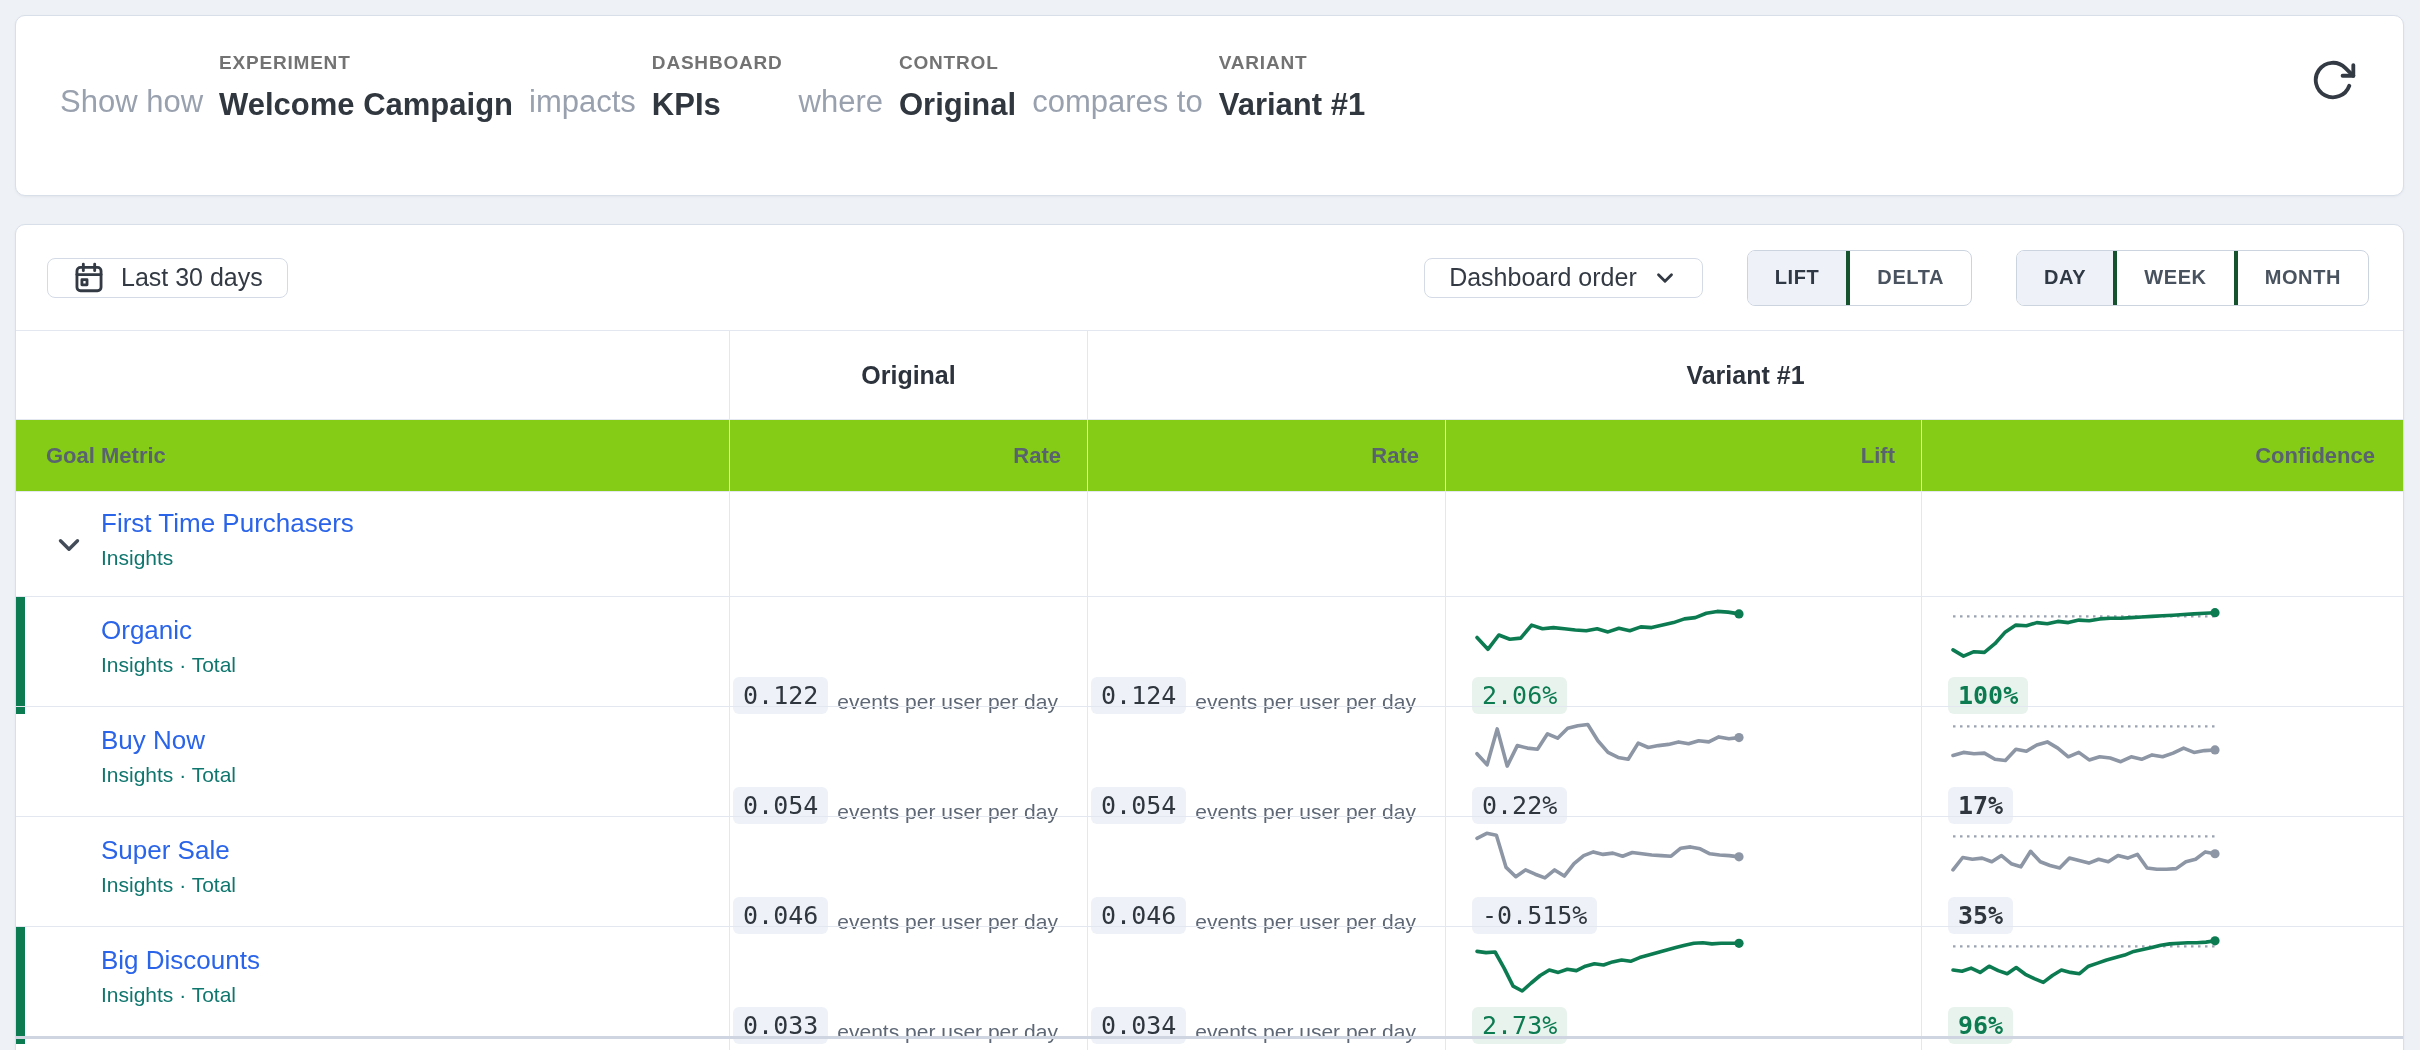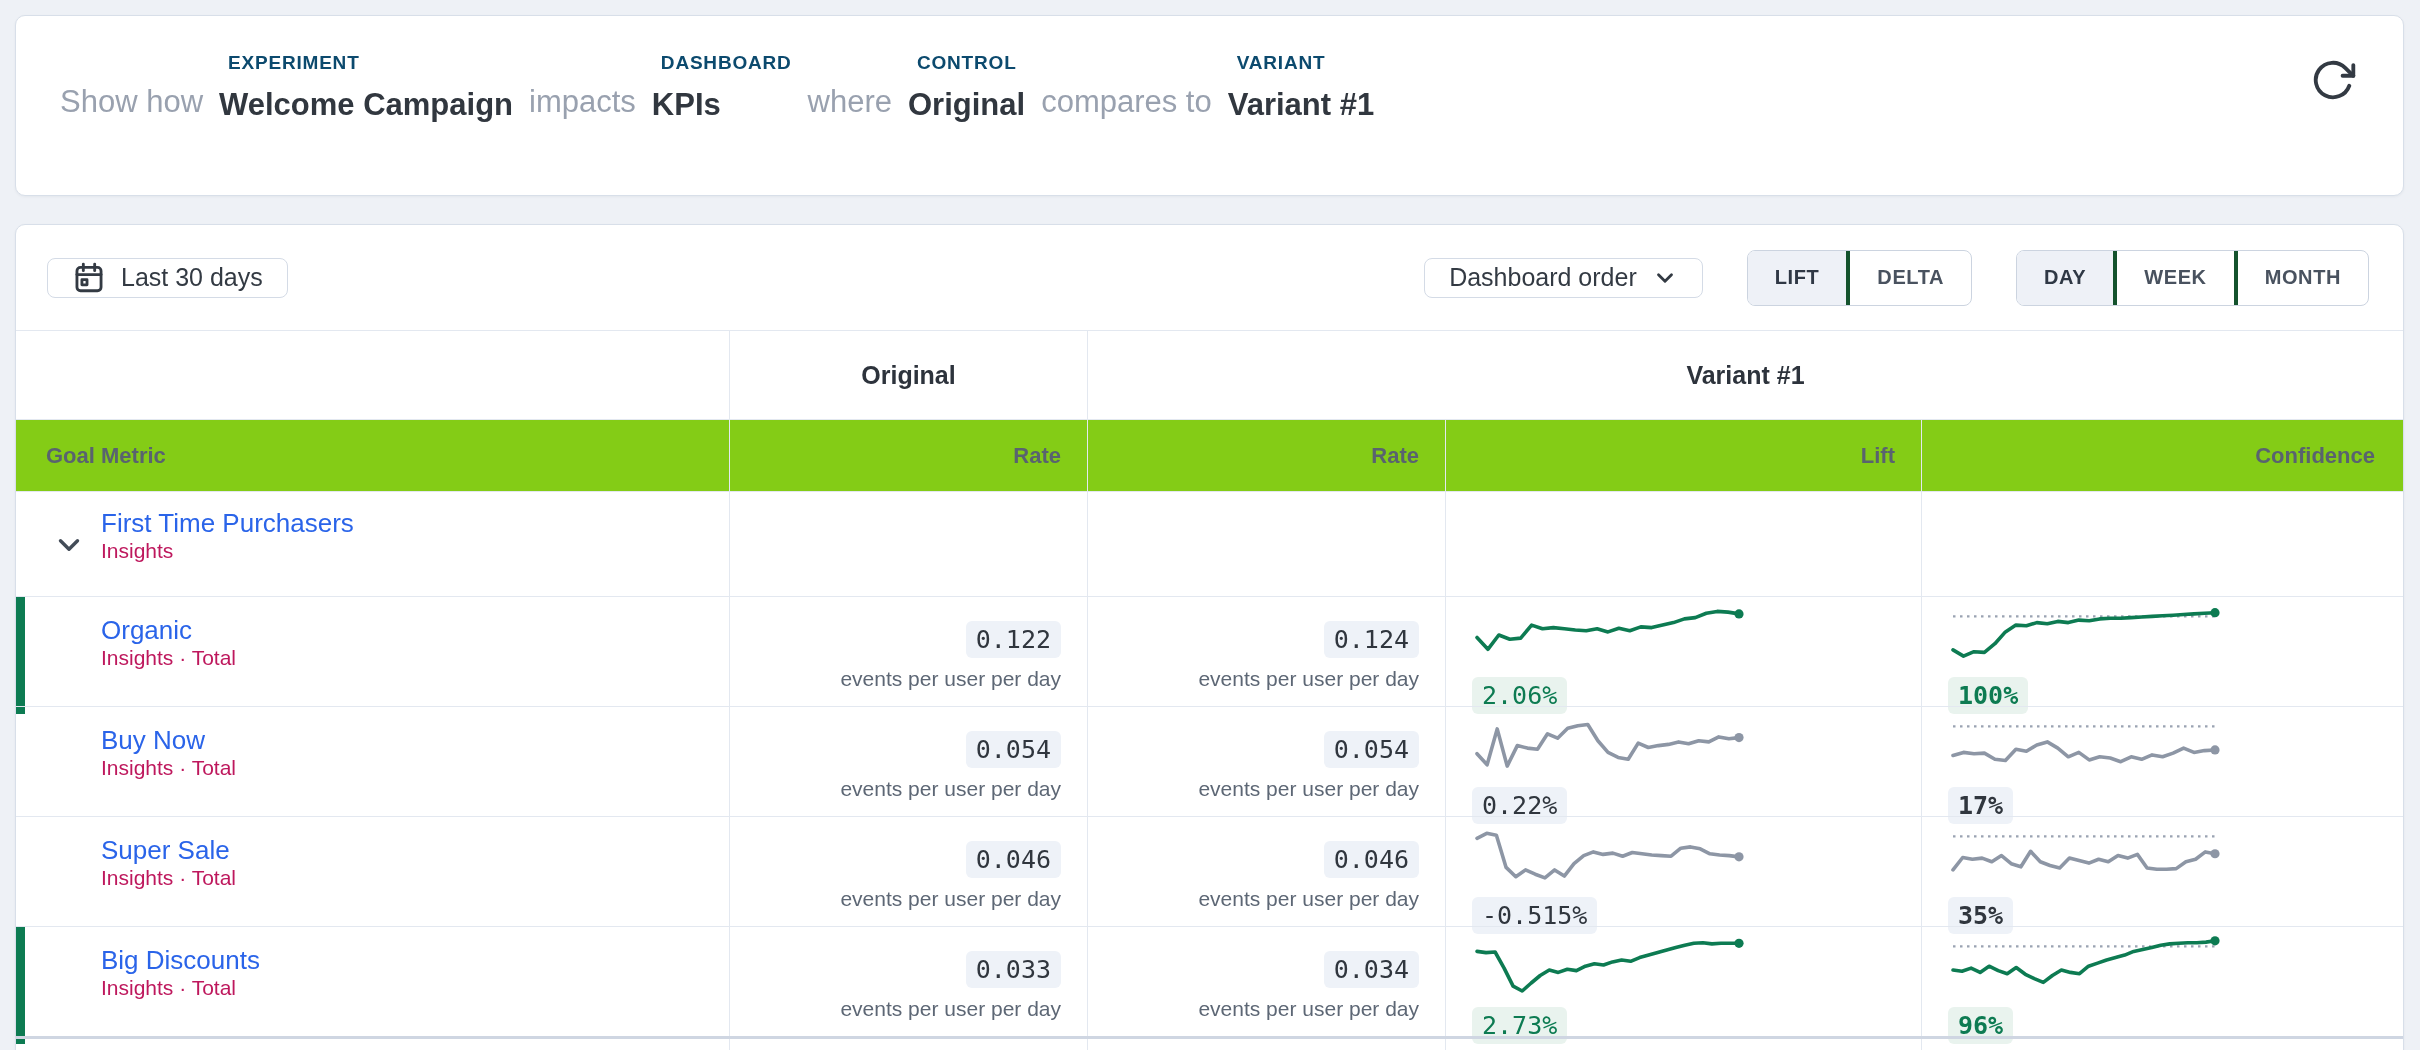--- a/index.html
+++ b/index.html
@@ -16,21 +16,21 @@
     box-shadow:0 1px 3px rgba(25,39,65,.05);
     overflow:hidden;
   }
   #headerCard { left:15px; top:15px; width:2389px; height:181px; }
   #mainCard   { left:15px; top:224px; width:2389px; height:862px; }
 
   
   .sentence { position:absolute; left:44px; top:36px; display:flex; align-items:flex-end; gap:16px; }
   .s-gray  { font-size:31px; color:#99a1af; padding-bottom:3px; white-space:nowrap; }
   .s-group { display:flex; flex-direction:column; align-items:flex-start; }
-  .s-label { font-size:19px; font-weight:700; letter-spacing:.8px; color:#0c4a6e; margin-bottom:13px; white-space:nowrap;margin-left:9px; }
+  .s-label { font-size:19px; font-weight:700; letter-spacing:.8px; color:#737373; margin-bottom:13px; white-space:nowrap; }
   .s-value { font-size:31px; font-weight:700; color:#31373f; white-space:nowrap; cursor:pointer; }
   .icon-btn { position:absolute; right:44px; top:38px; width:52px; height:52px;
     display:flex; align-items:center; justify-content:center; cursor:pointer; border-radius:8px; }
 
   
   .toolbar { position:absolute; left:0; top:0; width:100%; height:105px;
     display:flex; align-items:center; padding:0 34px 0 31px; }
   .btn { display:flex; align-items:center; gap:15px; height:40px; padding:0 24px;
     background:#fff; border:1px solid #d4dbe6; border-radius:8px;
     font-size:25px; font-weight:500; color:#333a43; cursor:pointer; white-space:nowrap; }
@@ -59,26 +59,26 @@
   .grow  { height:105px; }
   .mrow  { height:110px; }
   .partial { height:60px; border-top:3px solid #cfd6e2; }
 
   .expander { position:absolute; left:34px; top:34px; width:38px; height:38px;
     display:flex; align-items:center; justify-content:center; cursor:pointer; }
   .name-wrap { padding-left:85px; padding-top:18px; }
   .grow .name-wrap { padding-top:16px; }
   .metric-name { font-size:26px; font-weight:500; color:var(--link,#2a64e9);
     cursor:pointer; width:max-content; }
-  .metric-sub { font-size:21px; color:#be185d; }
+  .metric-sub { font-size:21px; color:#0f766e; margin-top:7px; }
   .sig-bar { display:none; position:absolute; left:0; top:0; bottom:0; width:9px;
     background:var(--positive,#0d7b52); }
   .mrow.sig .sig-bar { display:block; }
 
-  .rate-cell { display:flex; flex-direction:column; align-items:flex-end;
+  .rate-cell { display:flex; flex-direction:row; align-items:flex-end;
     justify-content:center; gap:9px; padding-right:26px; }
   .mono-chip { font-family:"DejaVu Sans Mono",monospace; font-size:25px;
     color:#30363e; background:var(--neutral-chip-bg,#eef2f8);
     padding:4px 10px; border-radius:6px; white-space:nowrap; }
   .units { font-size:21px; color:#5d6775; white-space:nowrap; }
 
   .spark-cell { display:flex; align-items:flex-start; justify-content:space-between;
     padding-left:26px; padding-right:20px;flex-direction:column; }
   .spark-cell.conf { padding-right:28px;font-weight:bold; }
   .spark { display:block; }

